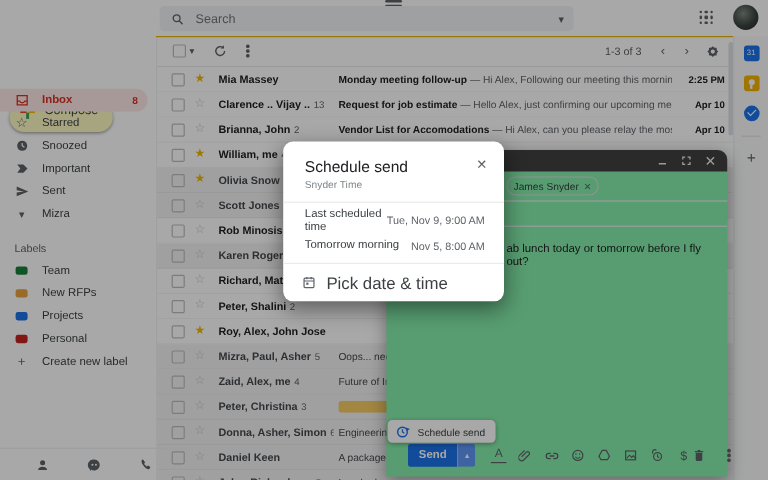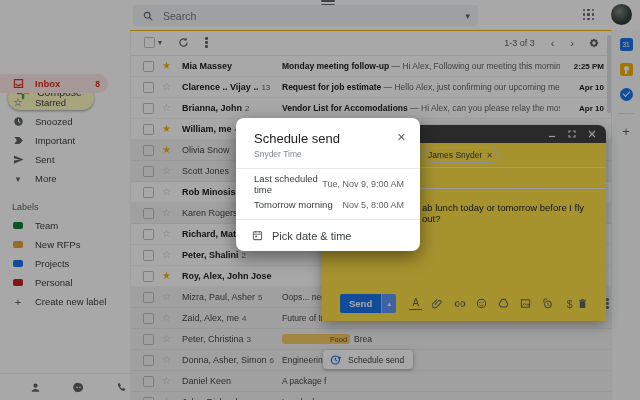--- a/index.html
+++ b/index.html
@@ -21,21 +21,21 @@
   .grid-icon{position:absolute;right:46px;top:9px;width:11px;height:11px;
     display:grid;grid-template-columns:repeat(3,1fr);gap:2px;cursor:pointer;}
   .grid-icon i{width:2.2px;height:2.2px;background:#5f6368;border-radius:50%;}
   .avatar{position:absolute;right:8px;top:4px;width:21px;height:21px;border-radius:50%;
     background:radial-gradient(circle at 40% 35%,#7d8a7f 0%,#3a4440 55%,#20262a 100%);cursor:pointer;}
   
   .sidebar{position:absolute;top:30px;left:0;width:130px;bottom:0;background:#fff;z-index:1;}
   .compose-btn{position:absolute;left:8px;top:9px;height:24px;padding:0 12px 0 8px;border-radius:13px;
     background:#fef9c3;box-shadow:0 1px 3px rgba(60,64,67,.35),0 1px 2px rgba(60,64,67,.2);
     display:flex;align-items:flex-start;gap:7px;font-size:10.5px;color:#3c4043;cursor:pointer;margin-top:47px;}
-  .nav{position:absolute;top:44px;left:0;right:22px;}
+  .nav{position:absolute;top:44px;left:0;right:7px;}
   .nav-item{height:19px;display:flex;align-items:center;padding-left:12px;font-size:9.5px;color:#3c4043;
     border-radius:0 10px 10px 0;cursor:pointer;}
   .nav-item .nico{width:12px;height:12px;margin-right:11px;color:#5f6368;flex:none;display:flex;align-items:center;justify-content:center;}
   .nav-item.active{background:#fce8e6;color:#d93025;font-weight:bold;}
   .nav-item.active .nico{color:#d93025;}
   .nav-item .cnt{margin-left:auto;margin-right:8px;font-size:8.5px;font-weight:bold;}
   .labels-head{margin:14px 0 4px 12px;font-size:9px;color:#5f6368;}
   .label-item{height:19px;display:flex;align-items:center;padding-left:13px;font-size:9.5px;color:#3c4043;cursor:pointer;}
   .lbl-swatch{width:10px;height:7px;border-radius:2px;margin-right:12px;flex:none;}
   .label-item .plus{width:10px;margin-right:12px;color:#5f6368;font-size:11px;text-align:center;}
@@ -54,21 +54,21 @@
   .chev{font-size:11px;color:#5f6368;margin-left:16px;cursor:pointer;}
   .gear{margin:0 12px 0 14px;cursor:pointer;}
   .rows{position:absolute;top:26px;left:0;right:0;bottom:0;overflow:hidden;}
   .row{height:20px;display:flex;align-items:center;padding:0 8px 0 12px;border-bottom:1px solid rgba(0,0,0,.045);
     background:#f3f3f4;font-size:9px;color:#45494d;cursor:pointer;}
   .row.unread{background:#fff;color:#202124;}
   .row .star{width:12px;margin-left:8px;font-size:10px;color:#c0c3c7;line-height:1;flex:none;cursor:pointer;}
   .row .star.gold{color:#f2b600;}
   .row .from{width:96px;margin-left:8px;white-space:nowrap;overflow:hidden;flex:none;}
   .row.unread .from b{font-weight:bold;}
-  .row .from b{font-weight:normal;}
+  .row .from b{font-weight:bold;}
   .row .cnt{font-size:8px;color:#5f6368;margin-left:3px;}
   .row .mid{flex:1;margin-left:4px;white-space:nowrap;overflow:hidden;font-size:8.5px;display:flex;align-items:center;}
   .row .subject{color:inherit;}
   .row.unread .subject{font-weight:bold;color:#202124;}
   .row .snippet{color:#5f6368;white-space:pre;}
   .row .chip{display:none;background:#f7cb64;color:#6b4e16;font-size:7.5px;border-radius:3px;
     padding:0.5px 3px;margin-right:4px;flex:none;}
   .row .time{width:44px;text-align:right;font-size:8px;color:#5f6368;flex:none;}
   .row.unread .time{color:#202124;font-weight:bold;}
   .scrollthumb{position:absolute;right:29px;top:35px;width:4px;height:78px;background:#dfe1e5;border-radius:2px;z-index:1;}
@@ -80,21 +80,21 @@
     display:flex;align-items:center;justify-content:center;margin-top:8px;}
   .rail .keep{width:13px;height:13px;background:#f5b400;border-radius:2.5px;position:relative;}
   .keep:after{content:"";position:absolute;left:4px;top:2.5px;width:5px;height:5px;border-radius:50%;background:#fff;}
   .keep:before{content:"";position:absolute;left:5.5px;top:7.5px;width:2px;height:3px;background:#fff;z-index:1;}
   .rail .tasks{width:13px;height:13px;background:#1a73e8;border-radius:50%;position:relative;}
   .tasks:after{content:"";position:absolute;left:3px;top:3.2px;width:6px;height:3px;border-left:1.6px solid #fff;
     border-bottom:1.6px solid #fff;transform:rotate(-45deg);}
   .rail .sep{width:16px;height:1px;background:#e0e2e5;margin-top:12px;}
   .rail .addon{font-size:13px;color:#5f6368;margin-top:10px;cursor:pointer;}
   
-  .compose{position:absolute;left:322px;top:125px;width:284px;height:196px;background:#fde047;z-index:2;
+  .compose{position:absolute;left:322px;top:125px;width:284px;height:272px;background:#86efac;z-index:2;
     border-radius:8px 8px 0 0;box-shadow:0 4px 14px rgba(0,0,0,.35);display:flex;flex-direction:column;}
   .c-head{height:18px;background:#404040;border-radius:8px 8px 0 0;display:flex;align-items:center;justify-content:flex-end;
     padding-right:10px;gap:12px;}
   .c-head .wic{color:#e8eaed;font-size:9px;line-height:1;cursor:pointer;display:flex;align-items:center;}
   .c-row{height:24px;border-bottom:1px solid #ecedee;display:flex;align-items:center;padding-left:100px;}
   .chip2{display:flex;align-items:center;border:1px solid #dadce0;border-radius:9px;height:14px;padding:0 5px;
     font-size:8.5px;color:#3c4043;gap:4px;cursor:pointer;}
   .chip2 .x{font-size:8px;color:#5f6368;cursor:pointer;}
   .c-subj{height:20px;border-bottom:1px solid #ecedee;}
   .c-body{flex:1;padding:13px 10px 0 100px;font-size:9.5px;color:#202124;}
@@ -120,21 +120,21 @@
     box-shadow:0 6px 18px rgba(0,0,0,.45);padding-top:13px;}
   .d-titlebar{display:flex;align-items:flex-start;padding:0 12px 0 18px;}
   .d-title{font-size:13px;color:#202124;font-weight:500;flex:1;}
   .d-close{color:#5f6368;font-size:11px;cursor:pointer;padding:0 2px;}
   .d-sub{font-size:8.5px;color:#80868b;margin:3px 18px 9px;}
   .d-div{height:1px;background:#e8eaed;}
   .d-opts{padding:4px 0;}
   .d-opt{height:21px;display:flex;align-items:center;padding:0 16px 0 18px;cursor:pointer;}
   .d-opt .lab{font-size:9.5px;color:#3c4043;flex:1;}
   .d-opt .val{font-size:9px;color:#5f6368;}
-  .d-pick{height:31px;display:flex;align-items:center;padding-left:16px;gap:9px;font-size:11px;color:#3c4043;cursor:pointer;}
+  .d-pick{height:31px;display:flex;align-items:center;padding-left:16px;gap:9px;font-size:14px;color:#3c4043;cursor:pointer;}
   svg{display:block;}
 </style>
 </head>
 <body>
 
 <div id="screen">
 
   <div class="topbar">
     <div class="hamburger">
         <span></span>
@@ -214,21 +214,21 @@
       <div class="nav-item">
         <span class="nico">
           <svg width="11" height="11" viewBox="0 0 12 12">
               <path d="M1 10.5L11.5 6 1 1.5v3.4L7.5 6 1 7.1z" fill="currentColor"></path>
             </svg>
         </span>
         <span>Sent</span>
       </div>
       <div class="nav-item">
         <span class="nico" style="font-size:9px;">▾</span>
-        <span>More</span>
+        <span>Mizra</span>
       </div>
       <div class="labels-head">Labels</div>
       <div class="label-item">
         <span class="lbl-swatch" style="background: rgb(24, 128, 56);"></span>
         <span>Team</span>
       </div>
       <div class="label-item">
         <span class="lbl-swatch" style="background: rgb(232, 163, 61);"></span>
         <span>New RFPs</span>
       </div>

